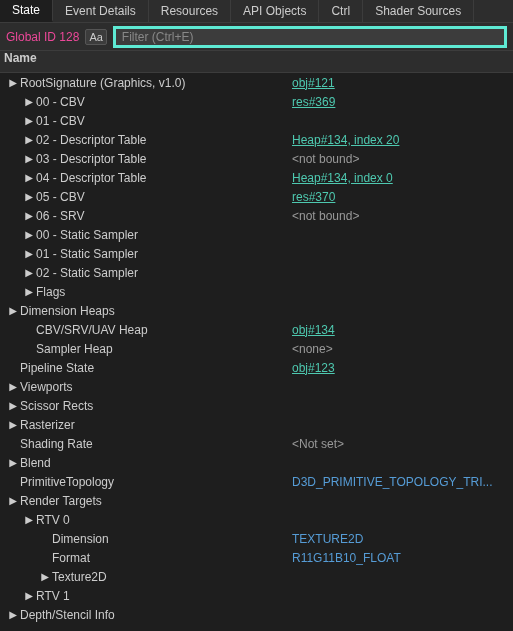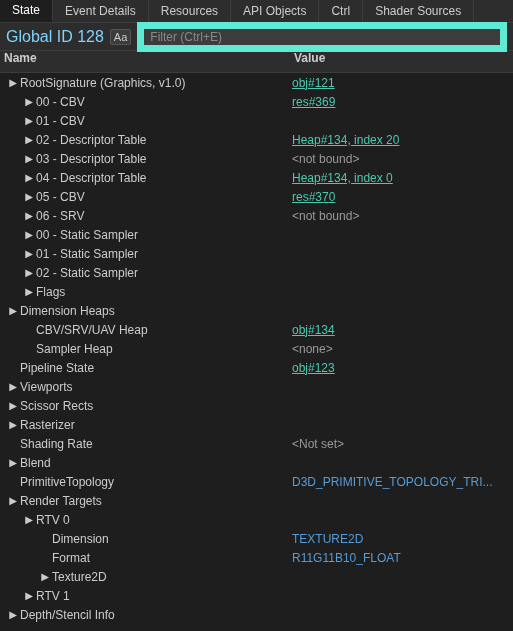--- a/index.html
+++ b/index.html
@@ -40,37 +40,37 @@
     .toolbar {
       display: flex;
       align-items: center;
       background: #2d2d2d;
       height: 28px;
       padding: 0 6px;
       gap: 6px;
       border-bottom: 1px solid #3c3c3c;
     }
     .global-id {
-      color: #7dd3fc;
-      font-size: 16px;
+      color: #ec4899;
+      font-size: 12px;
       white-space: nowrap;
     }
     .aa-btn {
       color: #cccccc;
       font-size: 11px;
       cursor: pointer;
       border: 1px solid #555;
       padding: 1px 3px;
       border-radius: 2px;
       background: #3c3c3c;
     }
     .filter-input {
       flex: 1;
       background: #3c3c3c;
-      border: 7px solid #5eead4;
+      border: 3px solid #5eead4;
       color: #fdba74;
       font-size: 12px;
       padding: 8px 6px;
       height: 20px;
       outline: none;
     }
     .filter-input::placeholder { color: #888; }
 
     
     .table-header {
@@ -167,21 +167,20 @@
 </div>
 
 <div class="toolbar">
   <span class="global-id">Global ID 128</span>
   <span class="aa-btn">Aa</span>
   <input class="filter-input" type="text" placeholder="Filter (Ctrl+E)" style="">
 </div>
 
 <div class="table-header">
   <div class="col-name">Name</div>
-  <div class="col-value">Value</div>
 </div>
 
 <div class="tree-container" id="tree-container">
     <div class="tree-row">
       <div class="name-cell">
         <span class="indent" style="width: 4px; display: inline-block;"></span>
         <span class="toggle">▶</span>
         <span class="row-name">RootSignature (Graphics, v1.0)</span>
       </div>
       <div class="value-cell"><span class="row-value link">obj#121</span></div>

